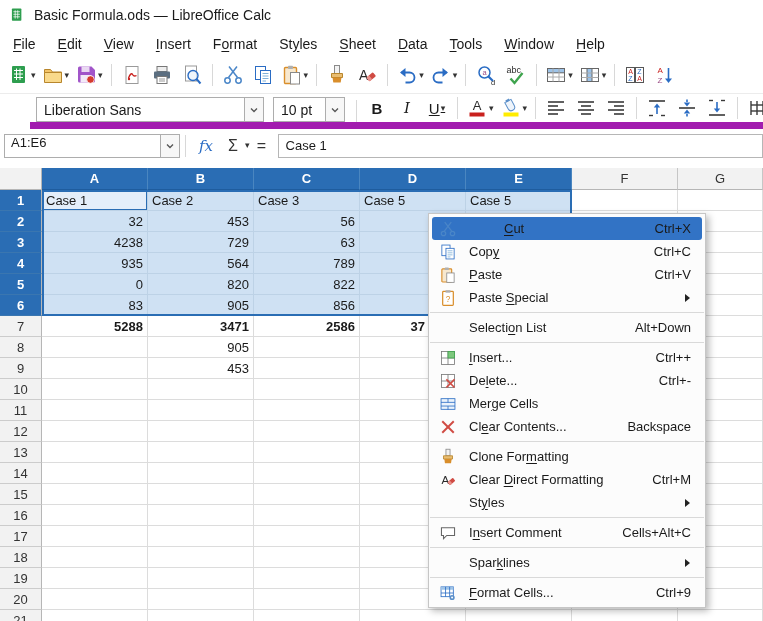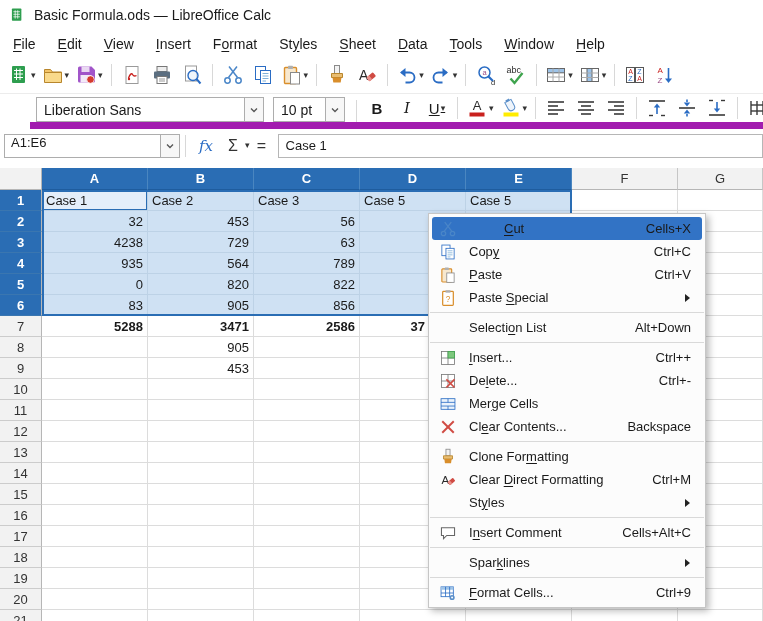--- a/index.html
+++ b/index.html
@@ -721,21 +721,21 @@
         <svg viewBox="0 0 22 22">
           <g stroke="#4a86c8" stroke-width="1.5" fill="none">
             <line x1="6.5" y1="13.5" x2="15" y2="2.5"></line>
             <line x1="15.5" y1="13.5" x2="7" y2="2.5"></line>
             <circle cx="5.5" cy="16.5" r="2.7"></circle>
             <circle cx="16.5" cy="16.5" r="2.7"></circle>
           </g>
         </svg>
       </span>
       <span class="m-label"><span class="mn">C</span>ut</span>
-      <span class="m-shortcut">Cells+X</span>
+      <span class="m-shortcut">Ctrl+X</span>
     </div>
     <div class="m-item">
       <span class="m-icon">
         <svg viewBox="0 0 22 22">
           <rect x="3.5" y="2.5" width="10" height="13" fill="#fff" stroke="#2a6cc4"></rect>
           <rect x="8.5" y="6.5" width="10" height="13" fill="#fff" stroke="#2a6cc4"></rect>
           <g stroke="#7fb0d8" stroke-width="1">
             <line x1="10.5" y1="9.5" x2="16.5" y2="9.5"></line>
             <line x1="10.5" y1="12" x2="16.5" y2="12"></line>
             <line x1="10.5" y1="14.5" x2="16.5" y2="14.5"></line>

